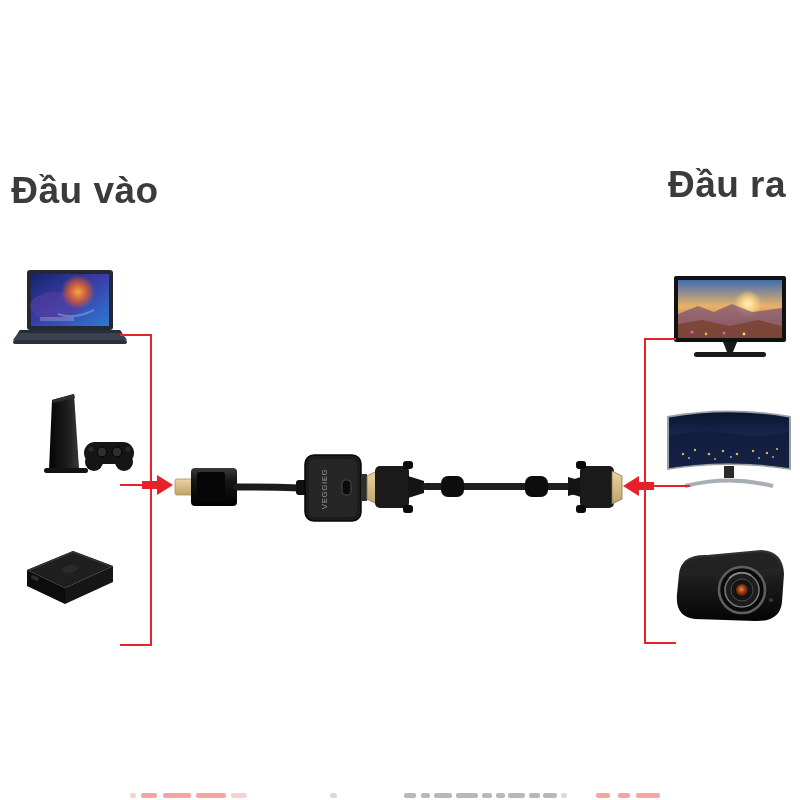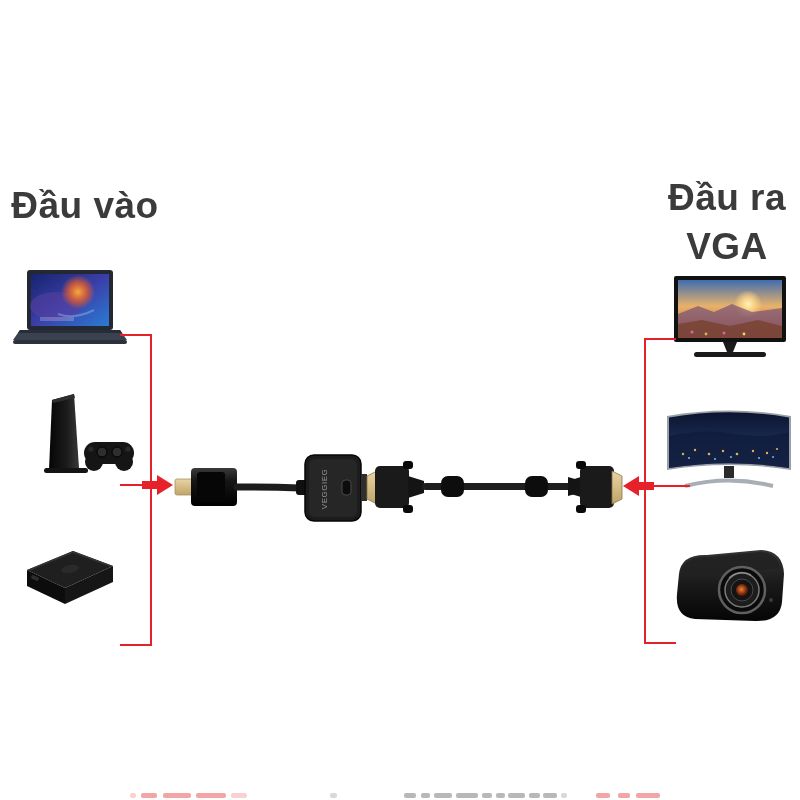--- a/index.html
+++ b/index.html
@@ -5,42 +5,41 @@
   html,body{margin:0;padding:0}
   body{
     width:800px;height:800px;position:relative;overflow:hidden;
     background:#ffffff;
     font-family:"Liberation Sans","DejaVu Sans",sans-serif;
   }
   .title{
     position:absolute;text-align:center;font-weight:bold;
     color:#3b3b3b;font-size:37px;line-height:49px;letter-spacing:0.5px;
   }
-  .title-left{left:0;top:181px;width:170px}
-  .title-right{left:658px;top:173px;width:138px}
+  .title-left{left:0;top:166px;width:170px}
+  .title-right{left:658px;top:160px;width:138px}
   .dev{position:absolute}
   .rline{position:absolute;background:#e62129}
   .tri{position:absolute;width:0;height:0}
   .tri-right{border-top:10px solid transparent;border-bottom:10px solid transparent;border-left:16px solid #e62129}
   .tri-left{border-top:10px solid transparent;border-bottom:10px solid transparent;border-right:16px solid #e62129}
   .seg{position:absolute;top:793px;height:5px;border-radius:2px}
   .seg-r{background:rgba(235,90,90,0.55)}
   .seg-rl{background:rgba(240,140,140,0.4)}
   .seg-g{background:rgba(125,125,125,0.55)}
   .seg-gl{background:rgba(160,160,160,0.4)}
 </style>
 </head>
 <body>
 
 <div class="title title-left">
   <div>Đầu vào</div>
 </div>
 <div class="title title-right">
   <div>Đầu ra</div>
-  <div>VGA</div>
 </div>
 
 <div class="dev" style="left:12px;top:270px">
   <svg width="115" height="86" viewBox="0 0 115 86">
     <defs>
       <linearGradient id="lapbg" x1="0" y1="0" x2="1" y2="1">
         <stop offset="0" stop-color="#16246e"></stop>
           <stop offset="0.5" stop-color="#3a3fa8"></stop>
           <stop offset="1" stop-color="#2b7bd4"></stop>
       </linearGradient>

